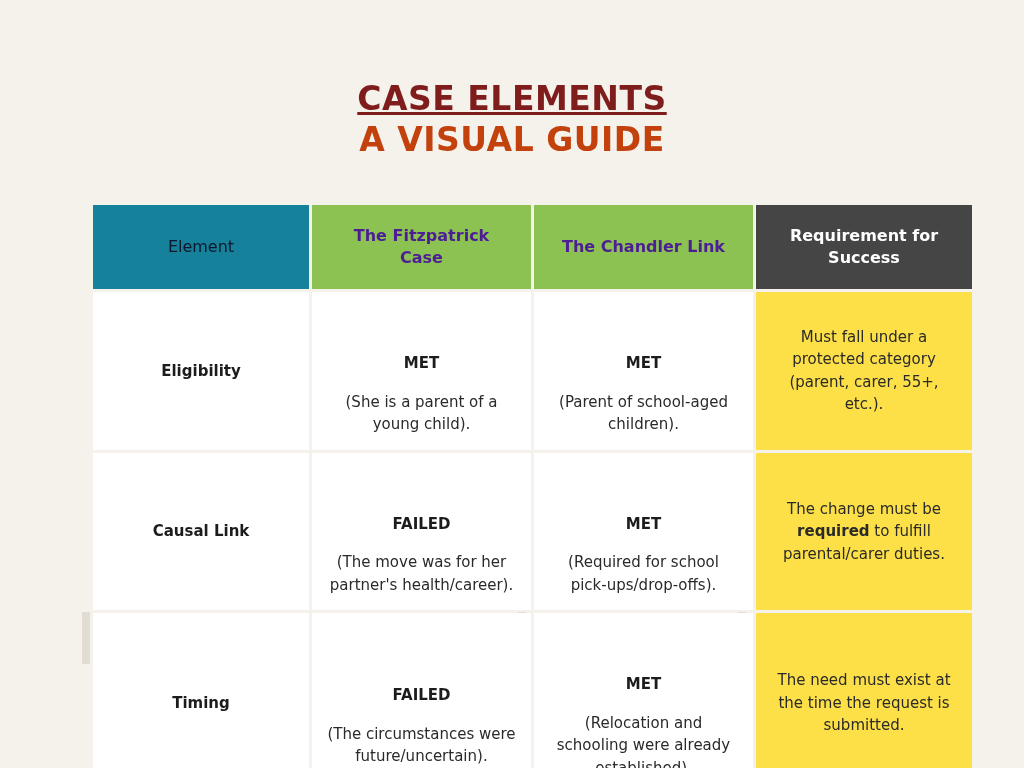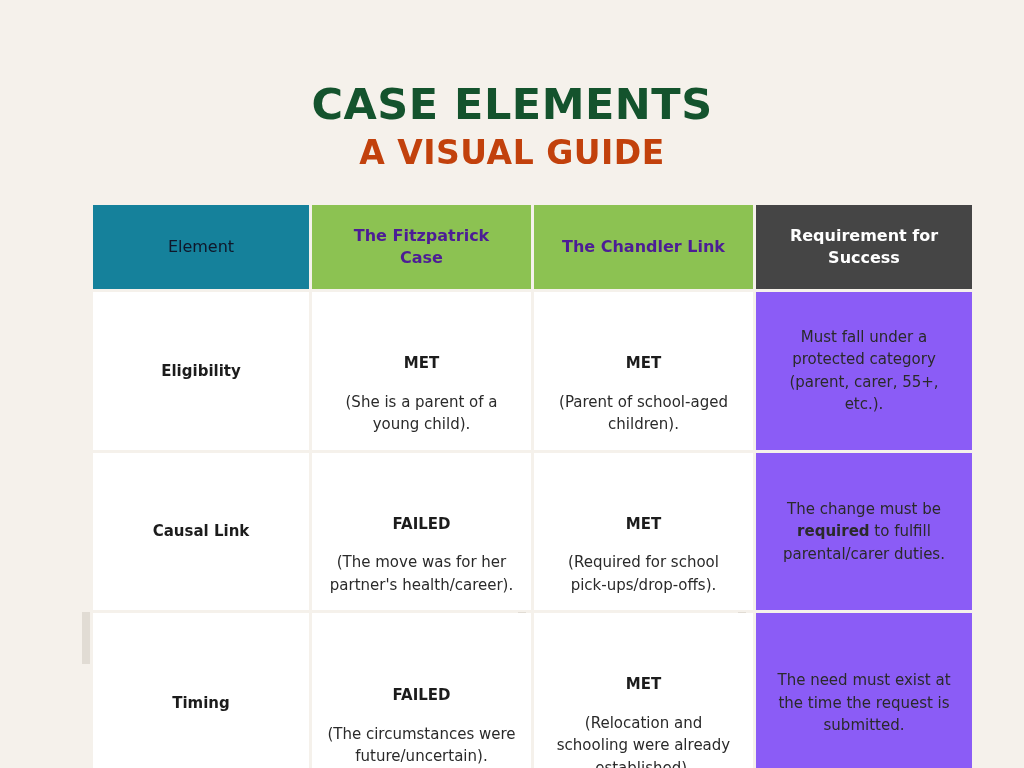--- a/index.html
+++ b/index.html
@@ -15,25 +15,26 @@
     width: 1024px;
     height: 768px;
     background: #f5f1eb;
   }
 
   .title-block {
     text-align: center;
     padding-top: 78px;
   }
   .title-line1 {
-    font-size: 43px;
+    font-size: 33px;
     font-weight: bold;
     letter-spacing: 0.5px;
-    color: #14532d;
+    color: #7f1d1d;
     line-height: 1.25;
+    text-decoration: underline;
   }
   .title-line2 {
     font-size: 33px;
     font-weight: bold;
     letter-spacing: 0.5px;
     color: #c2410c;
     line-height: 1.25;
   }
 
   .table-wrap {
@@ -90,21 +91,21 @@
     padding: 14px 24px;
   }
   td.c-case {
     background: #ffffff;
     color: #2a2a2a;
     font-size: 15px;
     padding: 14px 14px;
     line-height: 1.5;
   }
   td.c-req {
-    background: #8b5cf6;
+    background: #fde047;
     color: #2a2a2a;
     font-size: 15px;
     padding: 14px 16px;
     line-height: 1.5;
   }
   .verdict {
     display: block;
     font-weight: bold;
     font-size: 15px;
     color: #1c1c1c;

